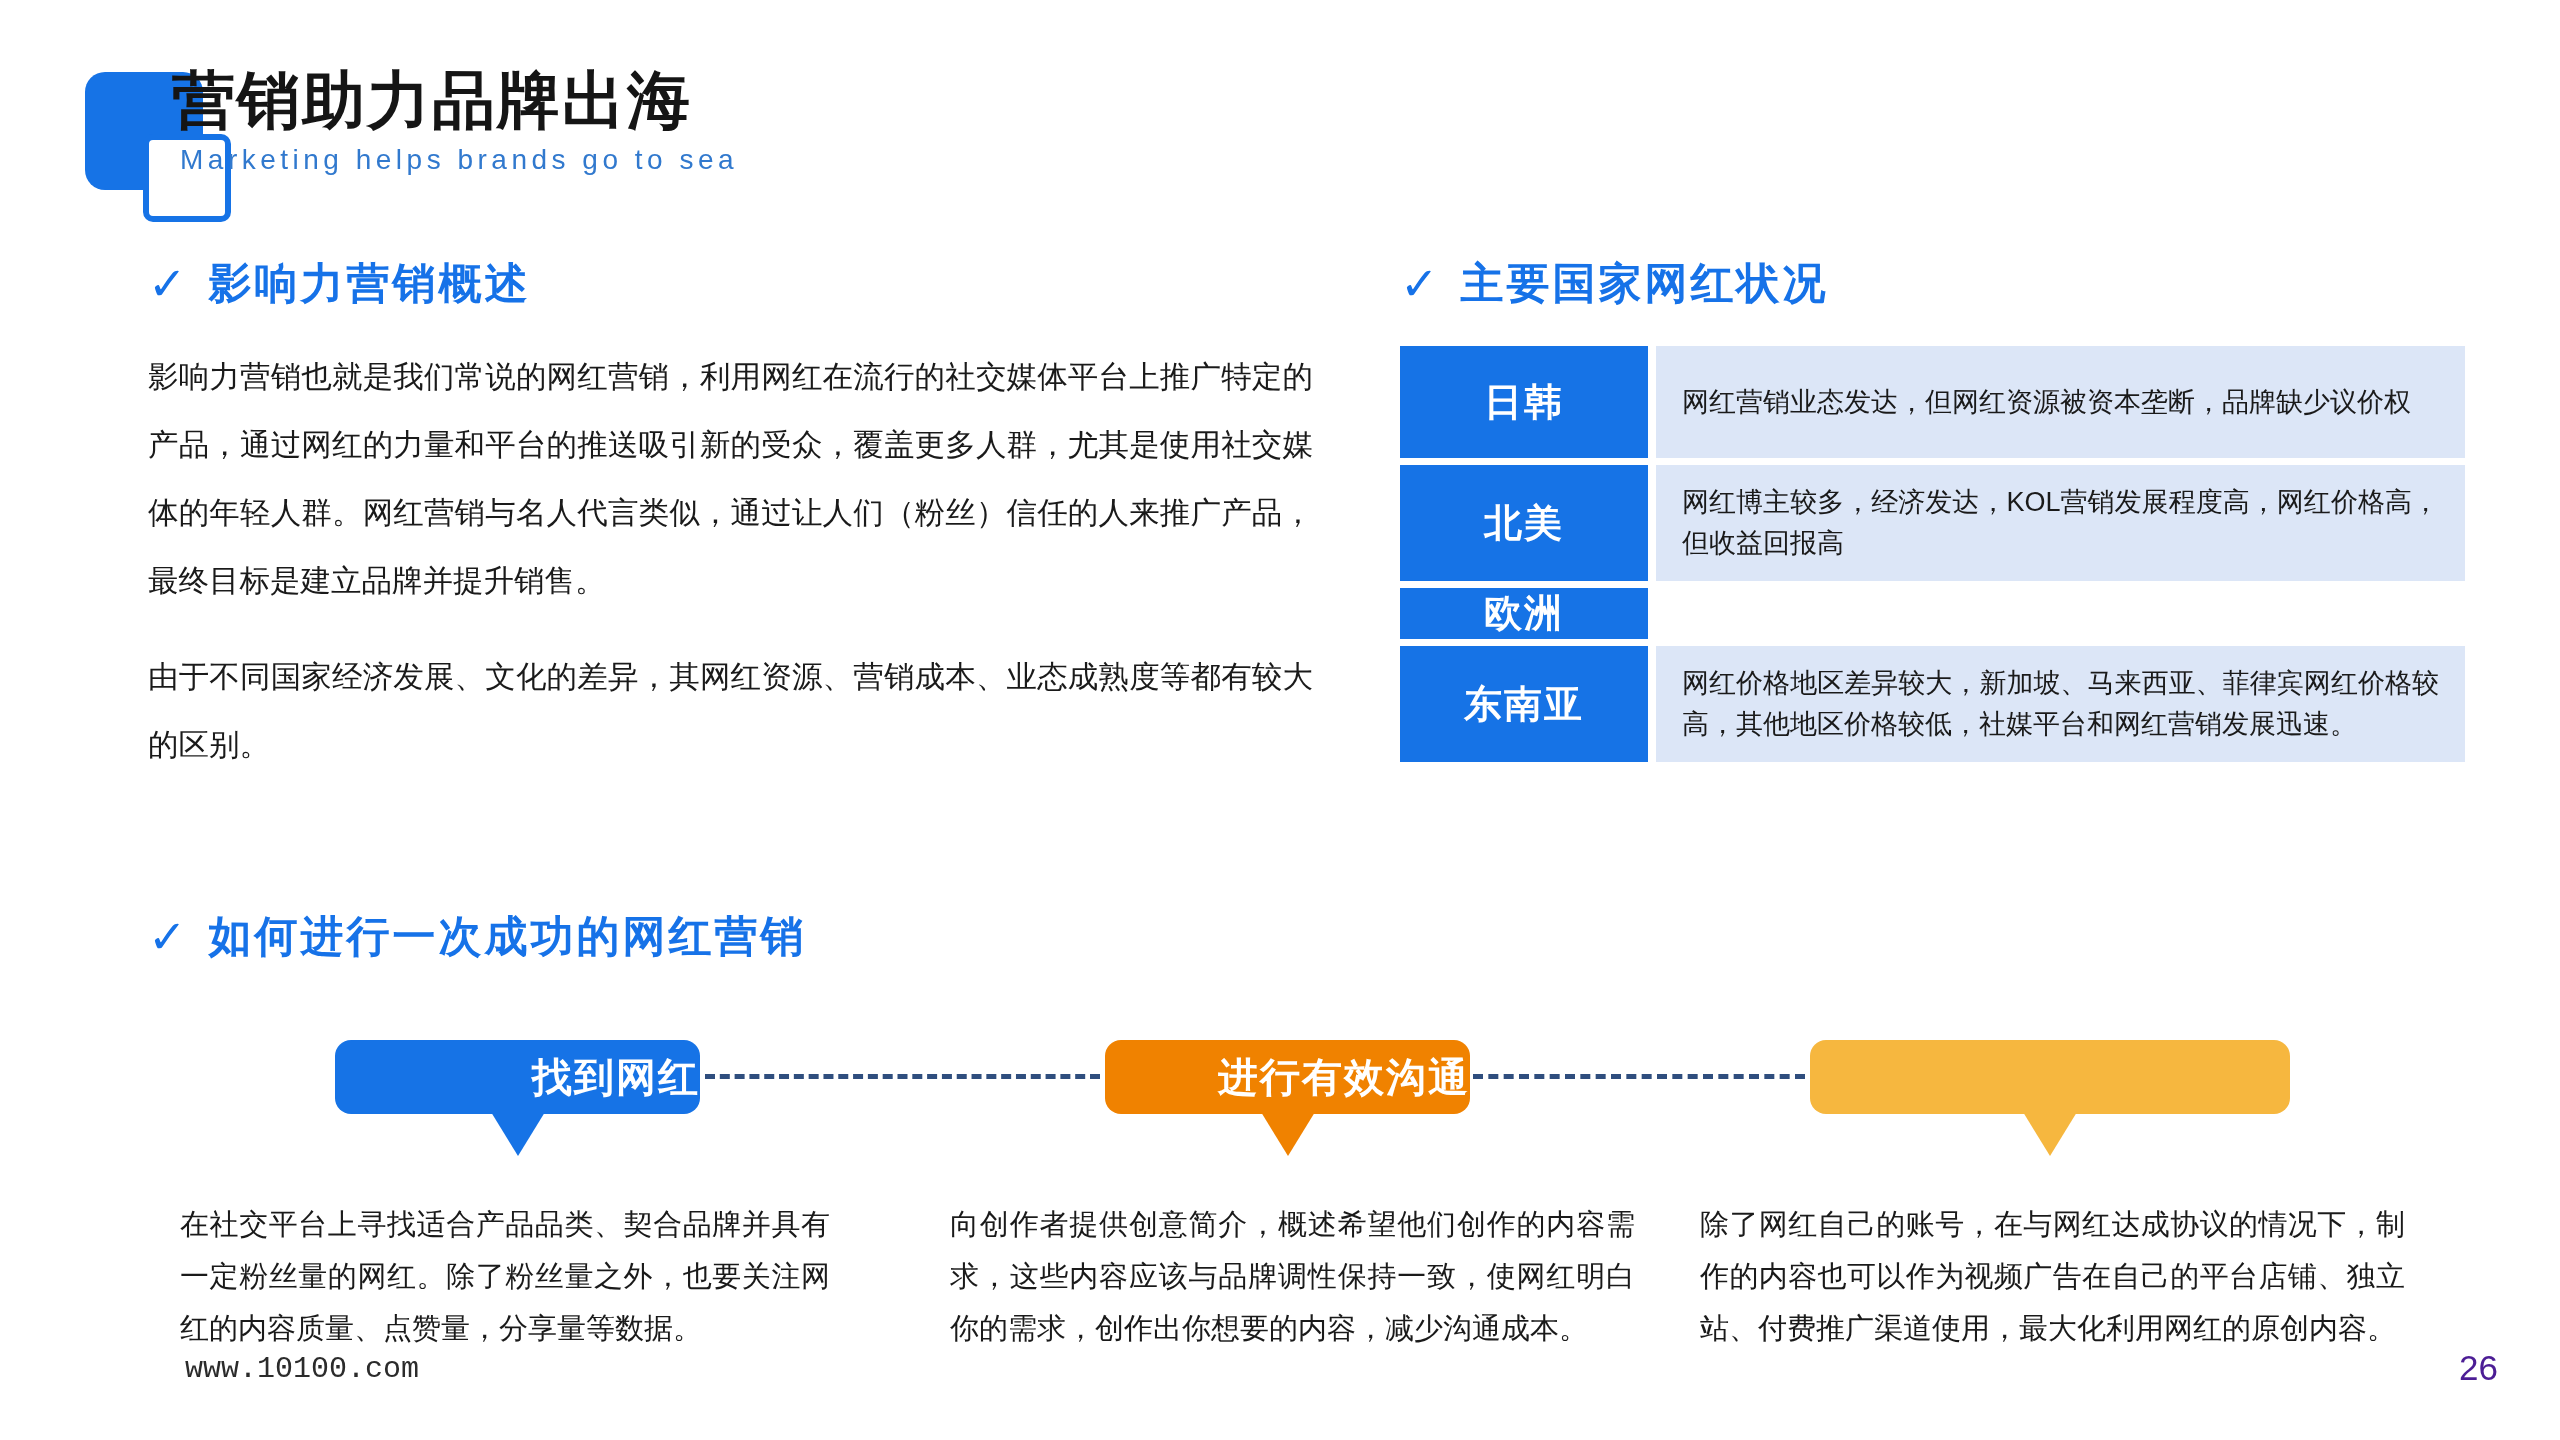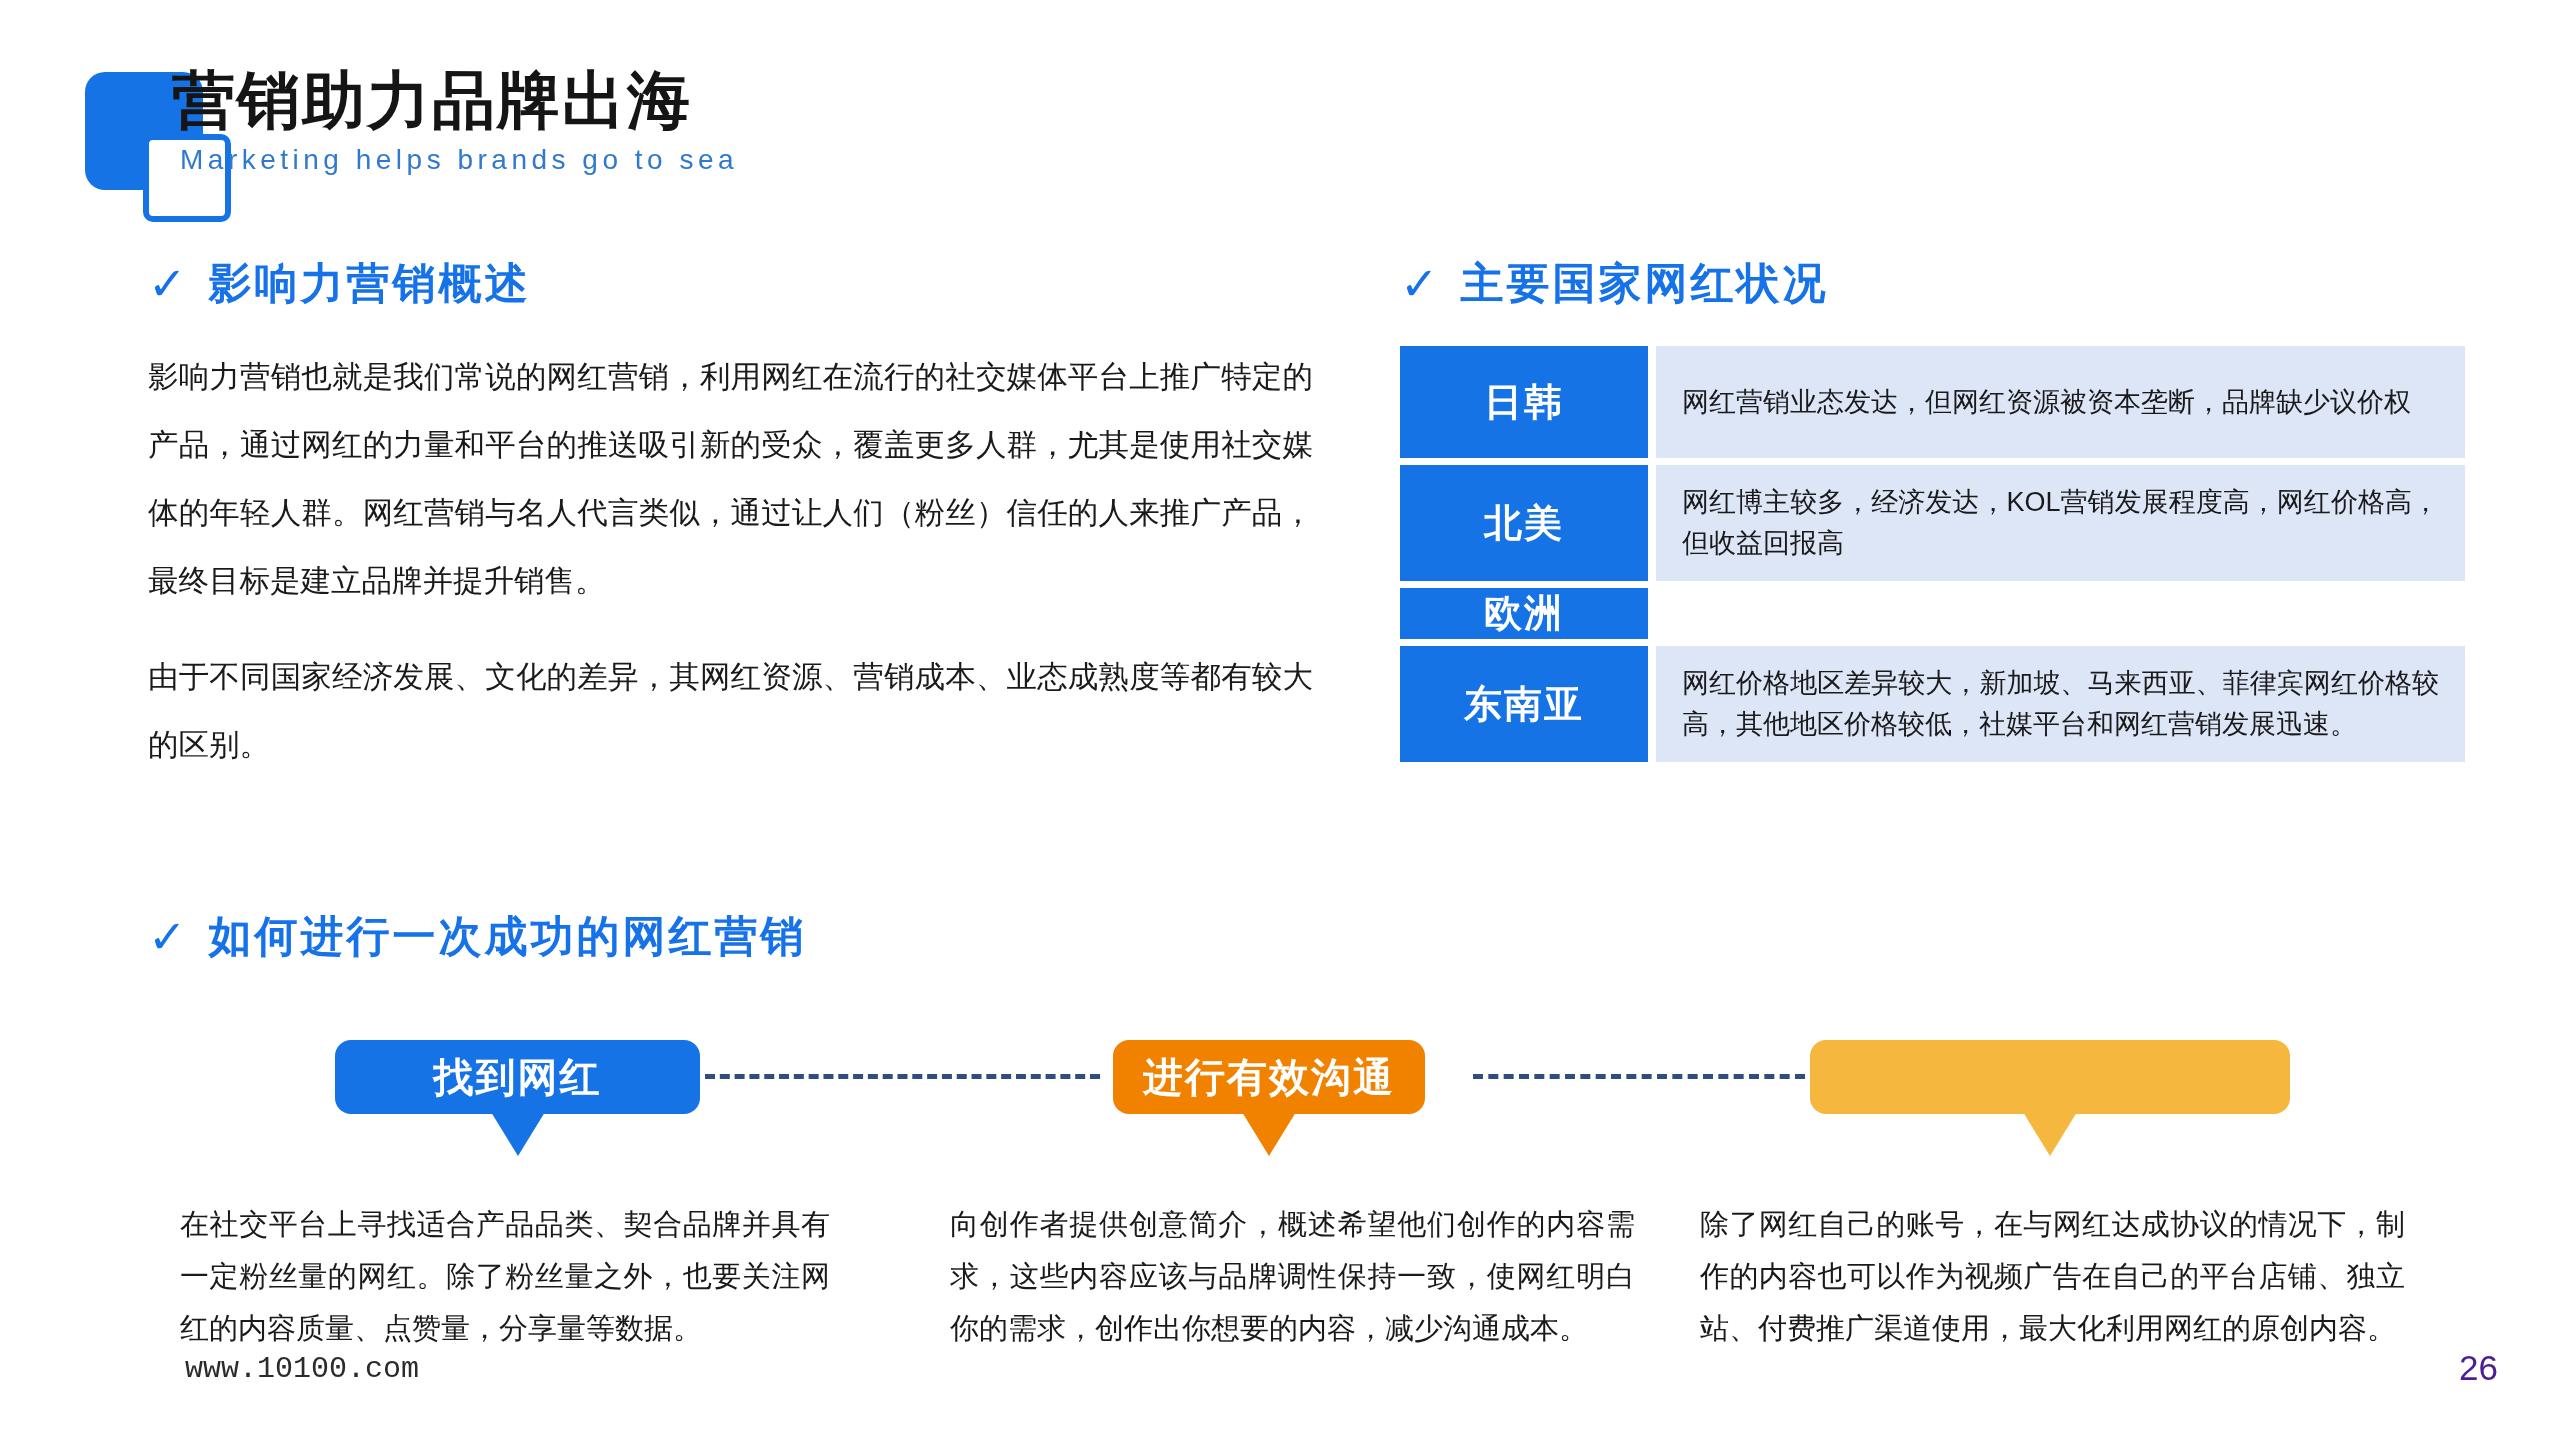--- a/index.html
+++ b/index.html
@@ -60,30 +60,30 @@
     font-size: 27px; line-height: 41px; padding: 17px 26px;
     display: flex; align-items: center; min-height: 112px;
     text-align: justify;
   }
 
   
   .steps-heading { left: 148px; top: 908px; }
   .badge {
     position: absolute; top: 1040px; height: 74px; border-radius: 16px;
     color: #ffffff; font-size: 40px; font-weight: 700; letter-spacing: 2px;
-    display: flex; align-items: center; justify-content: center;
+    display: flex; align-items: center; justify-content: flex-end;
   }
   .badge .arrow {
     position: absolute; top: 72px; left: 50%; transform: translateX(-50%);
     width: 0; height: 0;
     border-left: 27px solid transparent; border-right: 27px solid transparent;
     border-top: 44px solid #000;
   }
   .badge-1 { left: 335px;  width: 365px; }
-  .badge-2 { left: 1105px; width: 312px; margin-left: 8px; }
+  .badge-2 { left: 1105px; width: 365px; }
   .badge-3 { left: 1810px; width: 480px; }
   .dash-line {
     position: absolute; top: 1074px; height: 0;
     border-top: 5px dashed #2F4E7E;
   }
   .dash-1 { left: 705px;  width: 395px; }
   .dash-2 { left: 1473px; width: 332px; }
 
   .step-desc {
     position: absolute; top: 1198px;

